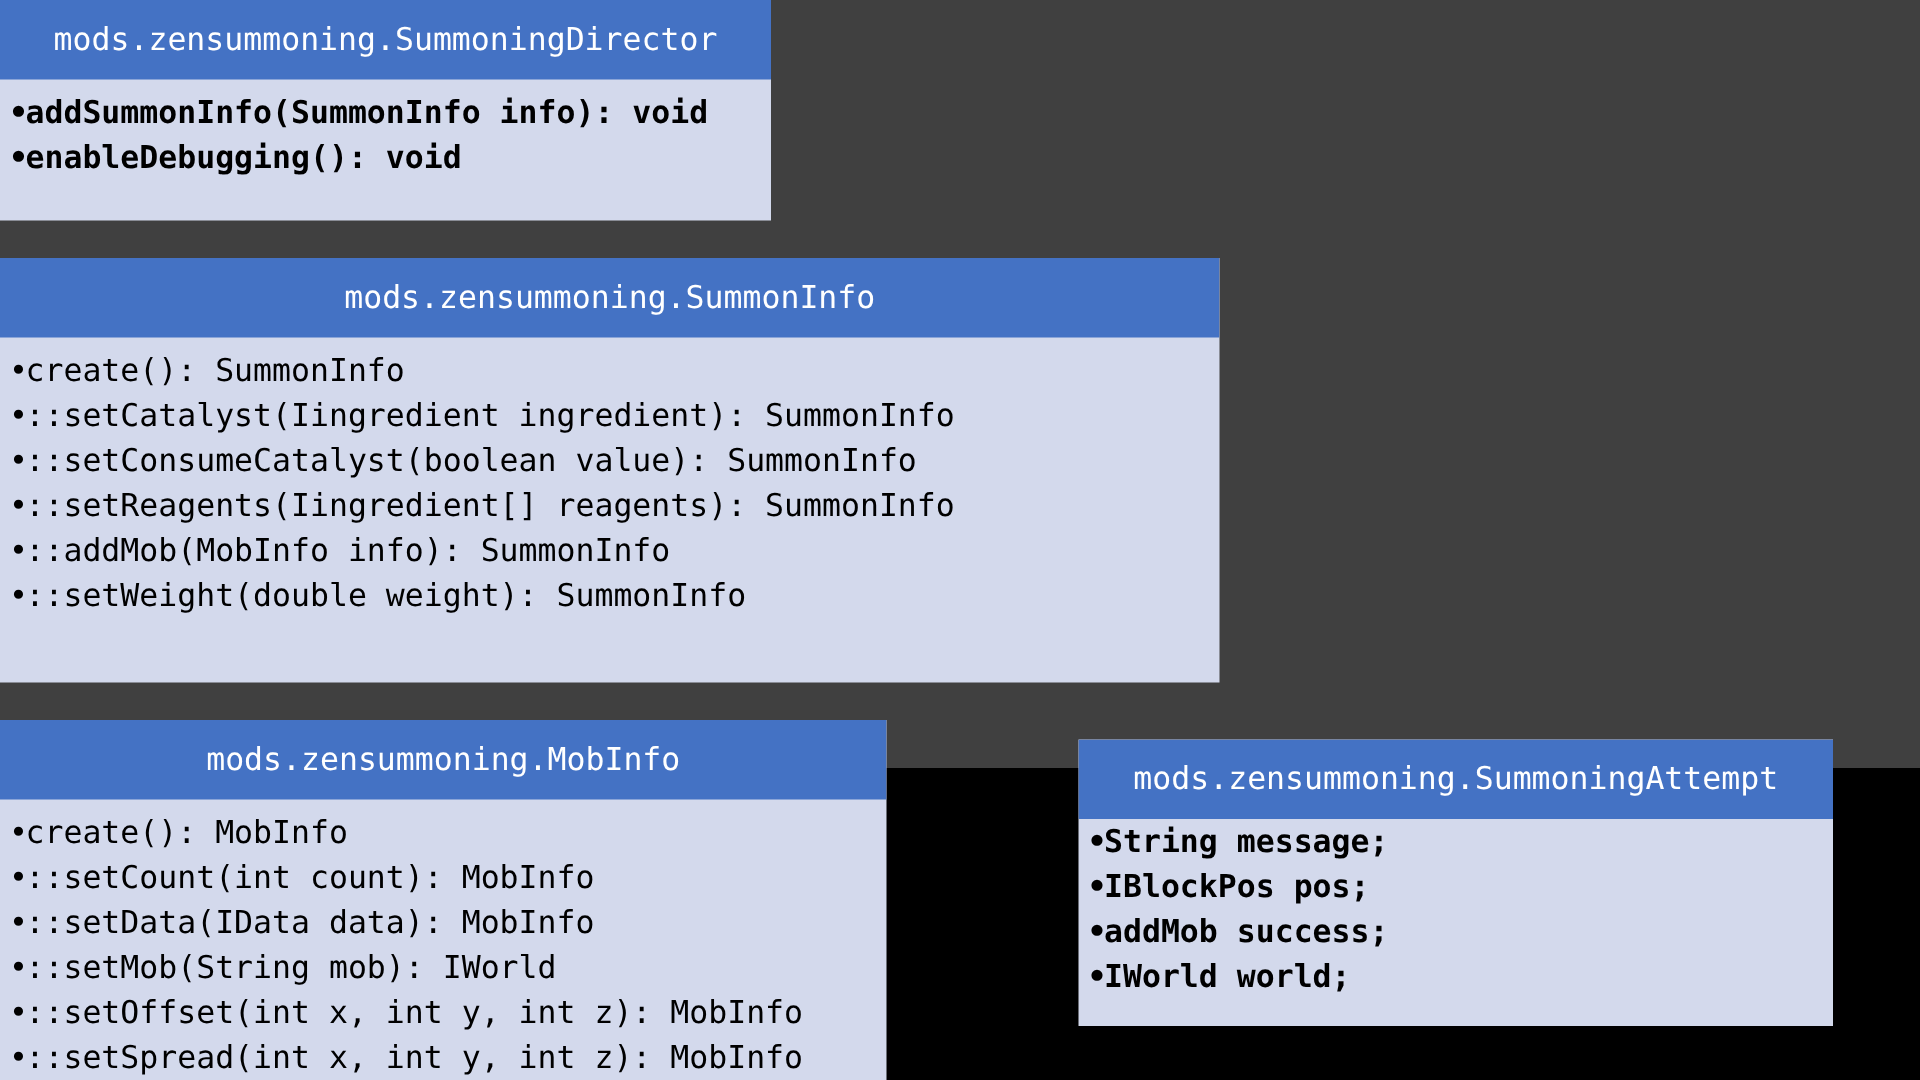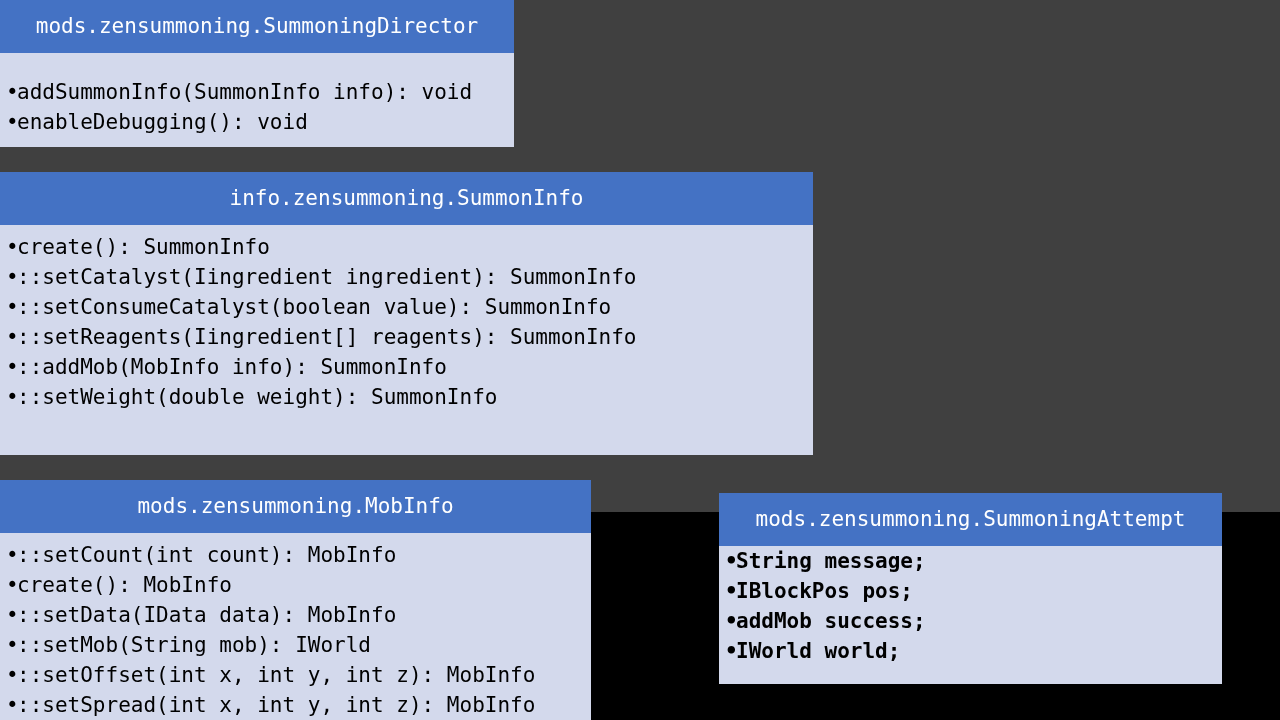--- a/index.html
+++ b/index.html
@@ -63,55 +63,55 @@
   }
   #box-summoninfo {
     left: 0px;  top: 172px; width: 813px; height: 283px;
   }
   #box-mobinfo {
     left: 0px;  top: 480px; width: 591px; height: 240px;
   }
   #box-summoningattempt {
     left: 719px; top: 493px; width: 503px; height: 191px;
   }
-  #box-summoningdirector .uml-body { padding-top: 24px; }
+  #box-summoningdirector .uml-body { padding-top: 7px; font-weight: bold; }
   #box-summoninfo .uml-body { padding-top: 7px; }
   #box-mobinfo .uml-body { padding-top: 7px; }
   #box-summoningattempt .uml-body { padding-top: 0; font-weight: bold; }
 </style>
 </head>
 <body>
 
 <div id="diagram-canvas">
 
   <div class="uml-class" id="box-summoningdirector">
     <div class="uml-header">mods.zensummoning.SummoningDirector</div>
     <div class="uml-body">
       <span class="uml-member"><span class="bullet">•</span><span>addSummonInfo(SummonInfo info): void</span></span>
       <span class="uml-member"><span class="bullet">•</span><span>enableDebugging(): void</span></span>
     </div>
   </div>
 
   <div class="uml-class" id="box-summoninfo">
-    <div class="uml-header">info.zensummoning.SummonInfo</div>
+    <div class="uml-header">mods.zensummoning.SummonInfo</div>
     <div class="uml-body">
       <span class="uml-member"><span class="bullet">•</span><span>create(): SummonInfo</span></span>
       <span class="uml-member"><span class="bullet">•</span><span>::setCatalyst(Iingredient ingredient): SummonInfo</span></span>
       <span class="uml-member"><span class="bullet">•</span><span>::setConsumeCatalyst(boolean value): SummonInfo</span></span>
       <span class="uml-member"><span class="bullet">•</span><span>::setReagents(Iingredient[] reagents): SummonInfo</span></span>
       <span class="uml-member"><span class="bullet">•</span><span>::addMob(MobInfo info): SummonInfo</span></span>
       <span class="uml-member"><span class="bullet">•</span><span>::setWeight(double weight): SummonInfo</span></span>
     </div>
   </div>
 
   <div class="uml-class" id="box-mobinfo">
     <div class="uml-header">mods.zensummoning.MobInfo</div>
     <div class="uml-body">
+      <span class="uml-member"><span class="bullet">•</span><span>create(): MobInfo</span></span>
       <span class="uml-member"><span class="bullet">•</span><span>::setCount(int count): MobInfo</span></span>
-      <span class="uml-member"><span class="bullet">•</span><span>create(): MobInfo</span></span>
       <span class="uml-member"><span class="bullet">•</span><span>::setData(IData data): MobInfo</span></span>
       <span class="uml-member"><span class="bullet">•</span><span>::setMob(String mob): IWorld</span></span>
       <span class="uml-member"><span class="bullet">•</span><span>::setOffset(int x, int y, int z): MobInfo</span></span>
       <span class="uml-member"><span class="bullet">•</span><span>::setSpread(int x, int y, int z): MobInfo</span></span>
     </div>
   </div>
 
   <div class="uml-class" id="box-summoningattempt">
     <div class="uml-header">mods.zensummoning.SummoningAttempt</div>
     <div class="uml-body">

